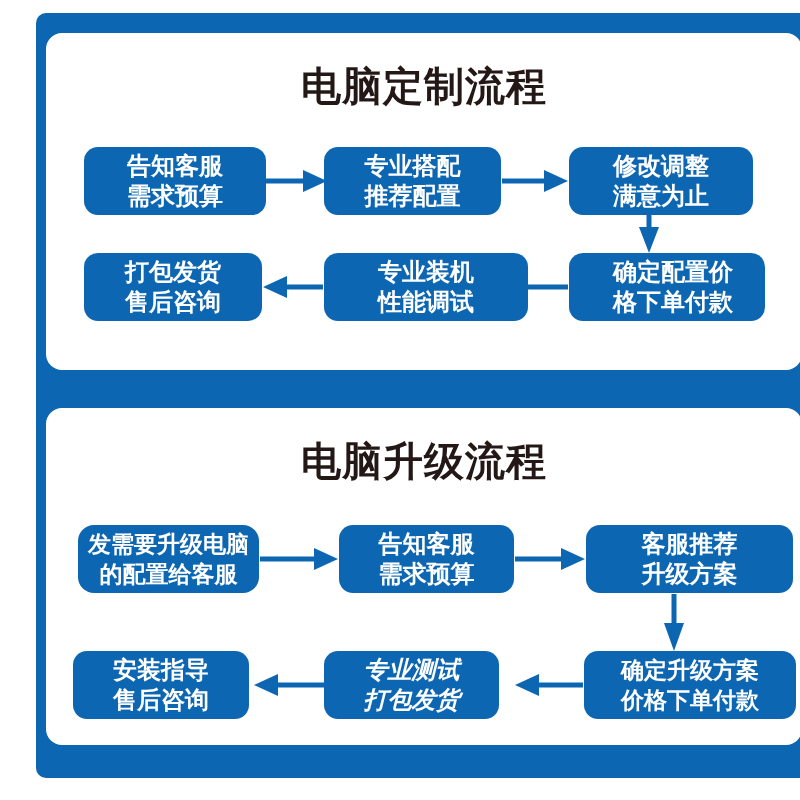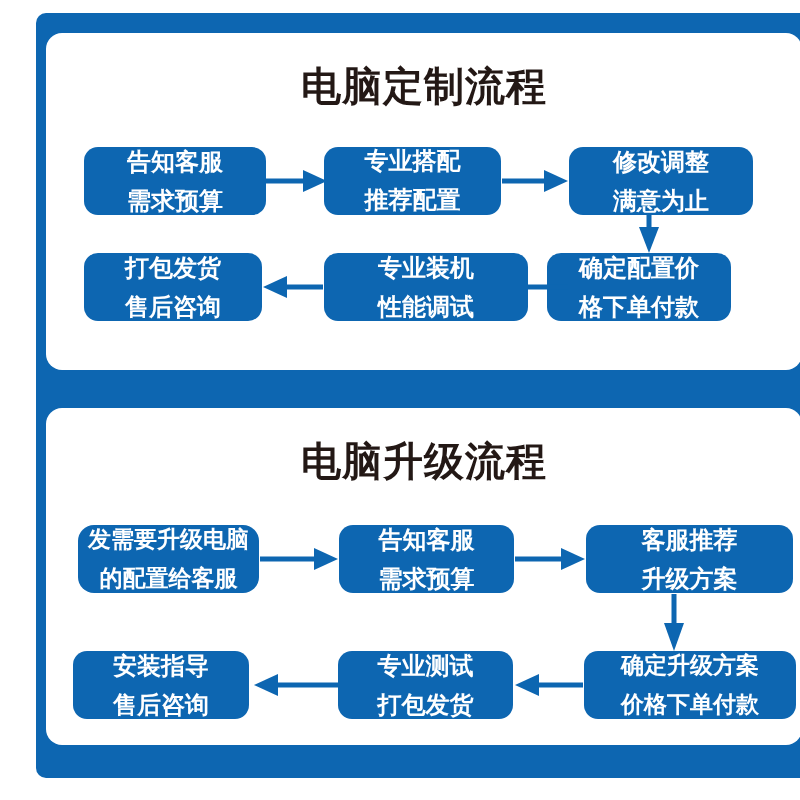--- a/index.html
+++ b/index.html
@@ -19,34 +19,34 @@
   .sec-title{
     left:20px;width:756px;text-align:center;
     font-size:40px;line-height:44px;font-weight:bold;color:#231815;letter-spacing:1px;
   }
   .t1{top:64px;}
   .t2{top:439px;}
   
   .step{
     background:#0d66b1;border-radius:14px;color:#ffffff;
     display:flex;align-items:center;justify-content:center;text-align:center;
-    font-size:24px;line-height:39px;font-weight:bold;white-space:pre-line;
+    font-size:24px;line-height:30px;font-weight:bold;white-space:pre-line;
     height:68px;
   }
   .p1b1{left:58px;top:147px;width:182px;}
   .p1b2{left:298px;top:147px;width:177px;font-family:Liberation Serif, serif;}
   .p1b3{left:543px;top:147px;width:184px;}
-  .p1b4{left:521px;top:253px;width:184px;}
+  .p1b4{left:543px;top:253px;width:184px;padding-left:12px;}
   .p1b5{left:298px;top:253px;width:204px;}
   .p1b6{left:58px;top:253px;width:178px;}
   .p2b1{left:52px;top:525px;width:181px;font-size:23px;border-radius:16px;}
   .p2b2{left:313px;top:525px;width:175px;}
   .p2b3{left:560px;top:525px;width:207px;}
   .p2b4{left:558px;top:651px;width:212px;font-size:23px;}
-  .p2b5{left:312px;top:651px;width:175px;}
+  .p2b5{left:298px;top:651px;width:175px;font-style:italic;}
   .p2b6{left:47px;top:651px;width:176px;}
   
   .arrow{height:24px;}
   .arrow .shaft{position:absolute;top:50%;transform:translateY(-50%);height:5px;background:#0d66b1;}
   .arrow .headR{position:absolute;right:0;top:50%;transform:translateY(-50%);width:0;height:0;
     border-left:24px solid #0d66b1;border-top:11px solid transparent;border-bottom:11px solid transparent;}
   .arrow .headL{position:absolute;left:0;top:50%;transform:translateY(-50%);width:0;height:0;
     border-right:24px solid #0d66b1;border-top:11px solid transparent;border-bottom:11px solid transparent;}
   .arrow-r .shaft{left:0;right:20px;}
   .arrow-l .shaft{left:20px;right:0;}

